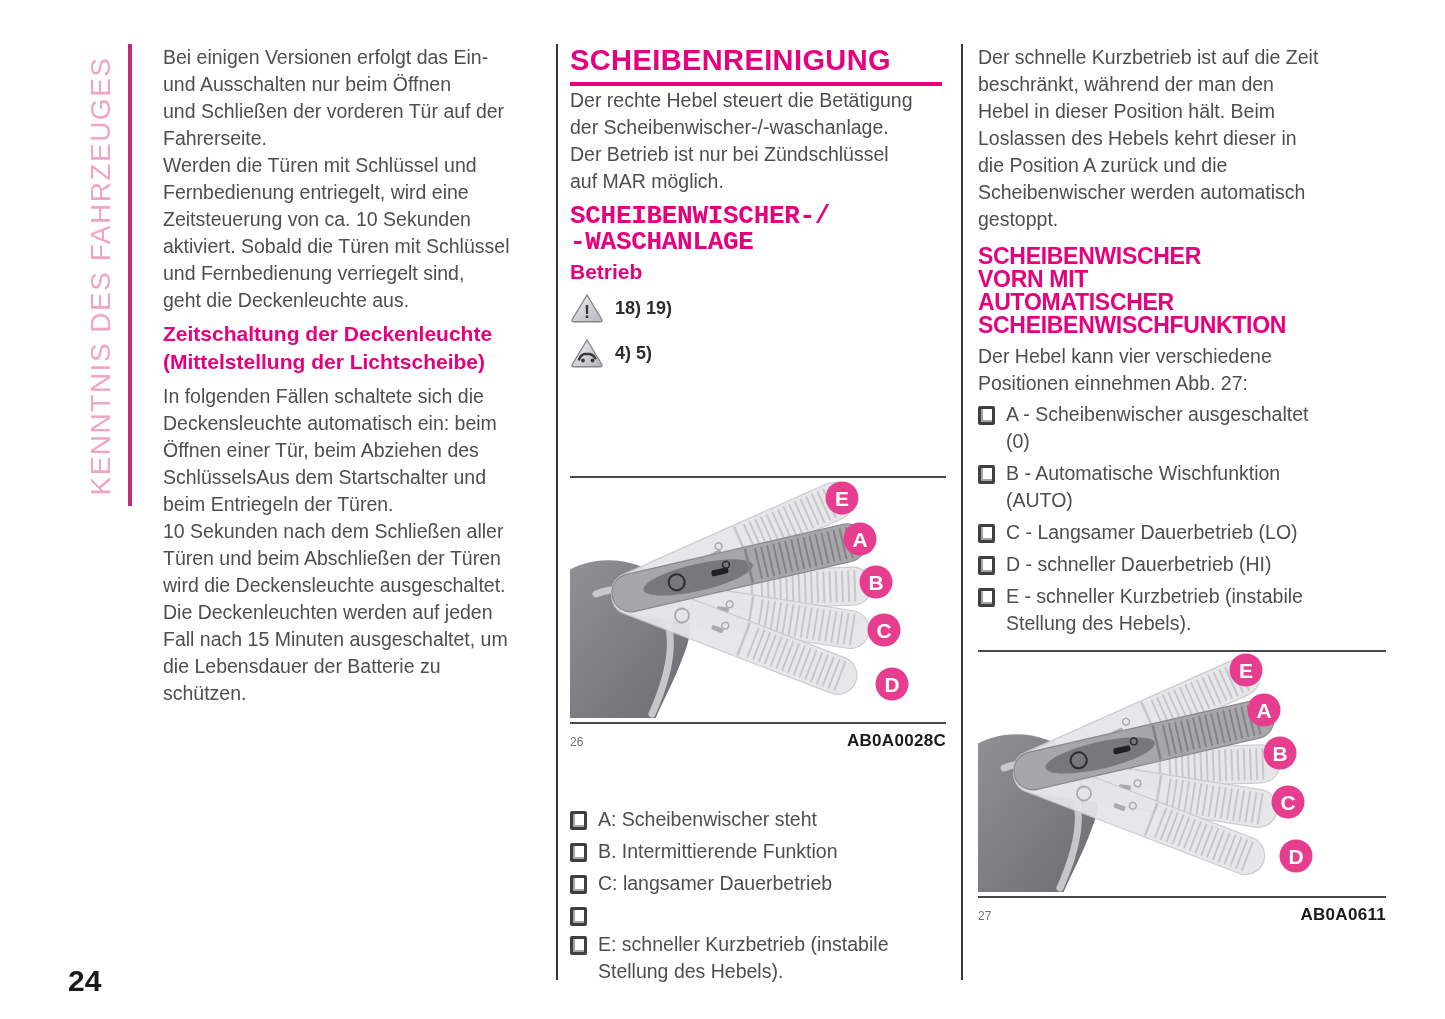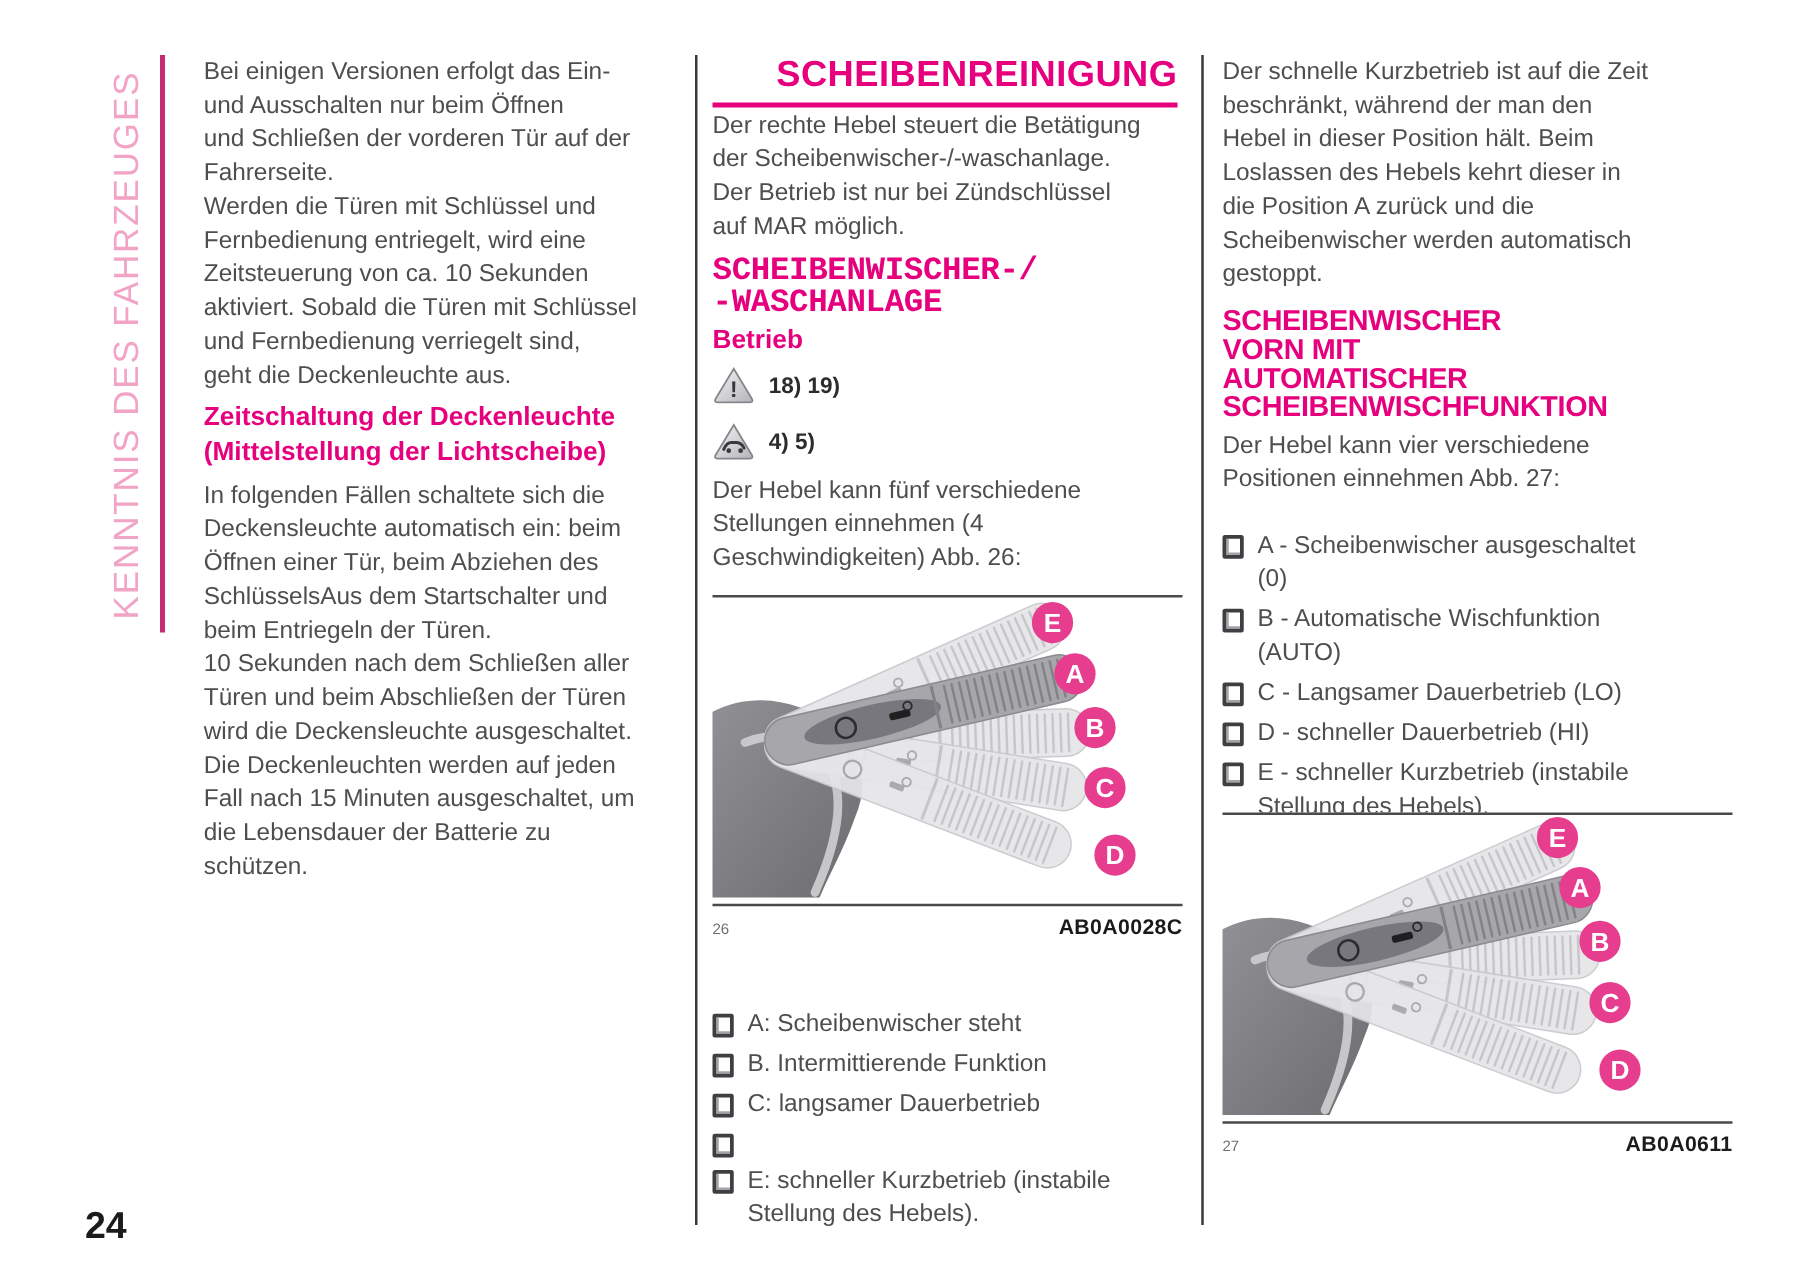--- a/index.html
+++ b/index.html
@@ -74,21 +74,21 @@
 SchlüsselsAus dem Startschalter und
 beim Entriegeln der Türen.
 10 Sekunden nach dem Schließen aller
 Türen und beim Abschließen der Türen
 wird die Deckensleuchte ausgeschaltet.
 Die Deckenleuchten werden auf jeden
 Fall nach 15 Minuten ausgeschaltet, um
 die Lebensdauer der Batterie zu
 schützen.</div>
 
-  <div class="abs h1" style="left:570px;top:44px;width:372px;text-align:right;">SCHEIBENREINIGUNG</div>
+  <div class="abs h1" style="left:570px;top:44px;width:372px;">SCHEIBENREINIGUNG</div>
   <div class="abs body-text" style="left:570px;top:87px;width:376px;">Der rechte Hebel steuert die Betätigung
 der Scheibenwischer-/-waschanlage.
 Der Betrieb ist nur bei Zündschlüssel
 auf MAR möglich.</div>
   <div class="abs h2" style="left:570px;top:203px;width:376px;font-family:Liberation Mono, monospace;">SCHEIBENWISCHER-/
 -WASCHANLAGE</div>
   <div class="abs h3" style="left:570px;top:260px;width:376px;">Betrieb</div>
 
   <div class="abs warn-row" style="left:570px;top:293px;">
     <svg width="34" height="30" viewBox="0 0 34 30">
@@ -113,23 +113,20 @@
           </linearGradient>
         </defs>
       <path d="M17,2 L31.5,26 Q33,28.8 30,28.8 L4,28.8 Q1,28.8 2.5,26 Z" fill="url(#wg2)" stroke="#85858a" stroke-width="1.4"></path>
       <path d="M9,21.5 q2.2,-5.5 6.2,-5.5 l4.4,0 q4,0.6 5.6,4.4" fill="none" stroke="#3a3a3e" stroke-width="2.4" stroke-linecap="round"></path>
       <circle cx="13" cy="22.5" r="1.9" fill="#3a3a3e"></circle>
       <circle cx="22.5" cy="22.5" r="1.9" fill="#3a3a3e"></circle>
     </svg>
     <span class="warn-label">4) 5)</span>
   </div>
 
-  <div class="abs body-text" style="left:570px;top:379px;width:376px;">Der Hebel kann fünf verschiedene
-Stellungen einnehmen (4
-Geschwindigkeiten) Abb. 26:</div>
 
   <div class="abs" style="left:570px;top:476px;width:376px;">
     <div class="figure"><svg width="372" height="240" viewBox="0 0 372 240">
           <defs>
             <linearGradient id="bg-fig26" x1="0" y1="0" x2="1" y2="1">
       <stop offset="0" stop-color="#929296"></stop>
               <stop offset="1" stop-color="#6c6c70"></stop>
             </linearGradient>
           </defs>
           <path d="M-8,96 C26,74 66,80 96,102 C120,122 126,148 114,176 C104,204 92,224 84,244 L-8,244 Z" fill="url(#bg-fig26)"></path>
@@ -306,21 +303,21 @@
 Loslassen des Hebels kehrt dieser in
 die Position A zurück und die
 Scheibenwischer werden automatisch
 gestoppt.</div>
   <div class="abs h2c3" style="left:978px;top:245px;width:412px;">SCHEIBENWISCHER
 VORN MIT
 AUTOMATISCHER
 SCHEIBENWISCHFUNKTION</div>
   <div class="abs body-text" style="left:978px;top:343px;width:412px;">Der Hebel kann vier verschiedene
 Positionen einnehmen Abb. 27:</div>
-  <div class="abs list" style="left:978px;top:423px;width:416px;">
+  <div class="abs list" style="left:978px;top:401px;width:416px;">
       <div class="li">
         <span class="bullet"></span>
         <span class="li-text">A - Scheibenwischer ausgeschaltet
 (0)</span>
       </div>
       <div class="li">
         <span class="bullet"></span>
         <span class="li-text">B - Automatische Wischfunktion
 (AUTO)</span>
       </div>

